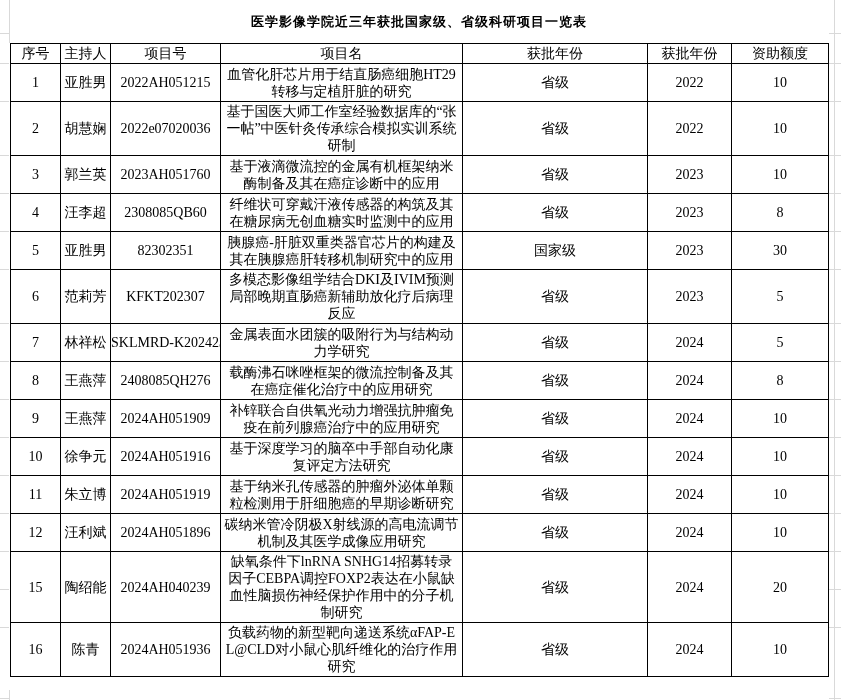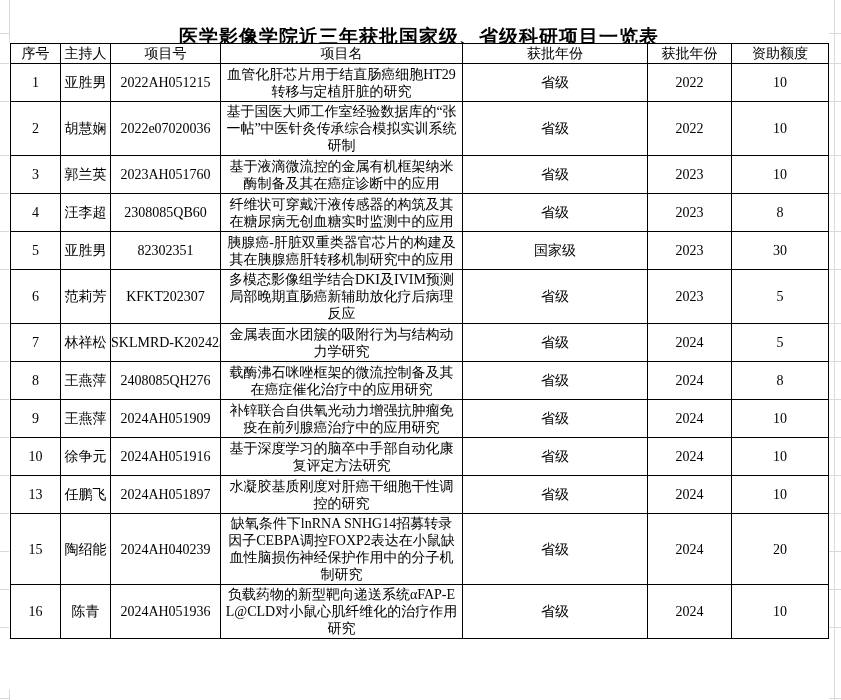--- a/index.html
+++ b/index.html
@@ -8,23 +8,22 @@
     background: #ffffff;
     color: #000000;
     font-family: "Liberation Serif", "DejaVu Serif", serif;
     position: relative;
     overflow: hidden;
   }
   .page-title {
     position: absolute; left: 10px; top: 0;
     width: 818px; height: 43px;
     display: flex; align-items: center; justify-content: center;
-    font-weight: bold; font-size: 19px; letter-spacing: 1px;
+    font-weight: bold; font-size: 13px; letter-spacing: 1px;
     white-space: nowrap;
-    margin-top: 15px;
   }
   table.projects {
     position: absolute; left: 10px; top: 43px;
     width: 818px;
     border-collapse: collapse;
     table-layout: fixed;
     background: #ffffff;
   }
   .projects th, .projects td {
     border: 1px solid #000000;
@@ -175,31 +174,40 @@
   <tr>
     <td>10</td>
     <td class="nowrap">徐争元</td>
     <td class="nowrap">2024AH051916</td>
     <td class="name-cell">基于深度学习的脑卒中手部自动化康复评定方法研究</td>
     <td class="nowrap">省级</td>
     <td class="nowrap">2024</td>
     <td class="nowrap">10</td>
   </tr>
 
-
-
-  <tr>
-    <td>13</td>
-    <td class="nowrap">任鹏飞</td>
-    <td class="nowrap">2024AH051897</td>
-    <td class="name-cell">水凝胶基质刚度对肝癌干细胞干性调控的研究</td>
-    <td class="nowrap">省级</td>
-    <td class="nowrap">2024</td>
-    <td class="nowrap">10</td>
-  </tr>
+  <tr>
+    <td>11</td>
+    <td class="nowrap">朱立博</td>
+    <td class="nowrap">2024AH051919</td>
+    <td class="name-cell">基于纳米孔传感器的肿瘤外泌体单颗粒检测用于肝细胞癌的早期诊断研究</td>
+    <td class="nowrap">省级</td>
+    <td class="nowrap">2024</td>
+    <td class="nowrap">10</td>
+  </tr>
+
+  <tr>
+    <td>12</td>
+    <td class="nowrap">汪利斌</td>
+    <td class="nowrap">2024AH051896</td>
+    <td class="name-cell">碳纳米管冷阴极X射线源的高电流调节机制及其医学成像应用研究</td>
+    <td class="nowrap">省级</td>
+    <td class="nowrap">2024</td>
+    <td class="nowrap">10</td>
+  </tr>
+
 
 
   <tr>
     <td>15</td>
     <td class="nowrap">陶绍能</td>
     <td class="nowrap">2024AH040239</td>
     <td class="name-cell">缺氧条件下lnRNA SNHG14招募转录因子CEBPA调控FOXP2表达在小鼠缺血性脑损伤神经保护作用中的分子机制研究</td>
     <td class="nowrap">省级</td>
     <td class="nowrap">2024</td>
     <td class="nowrap">20</td>

